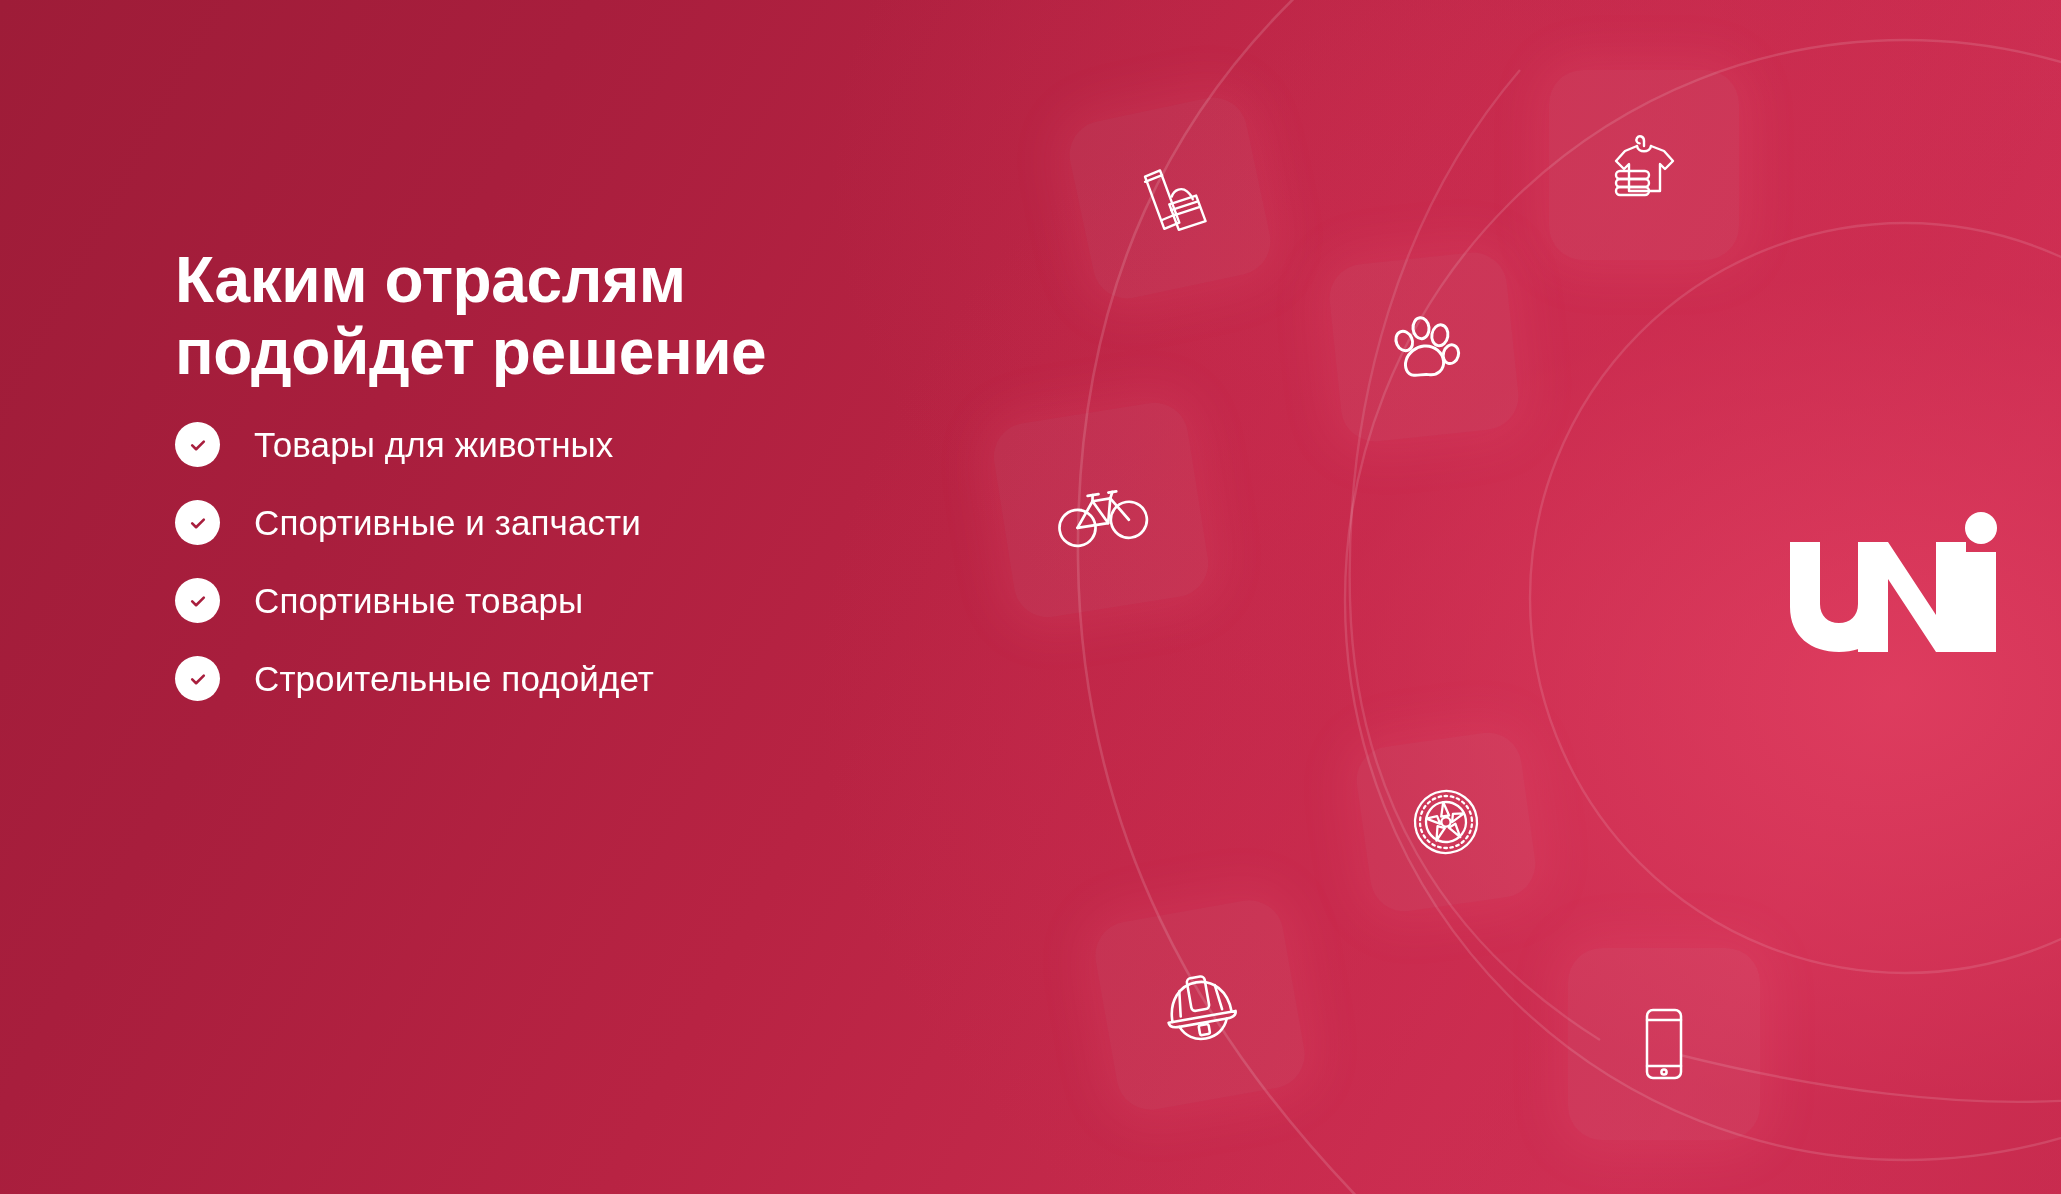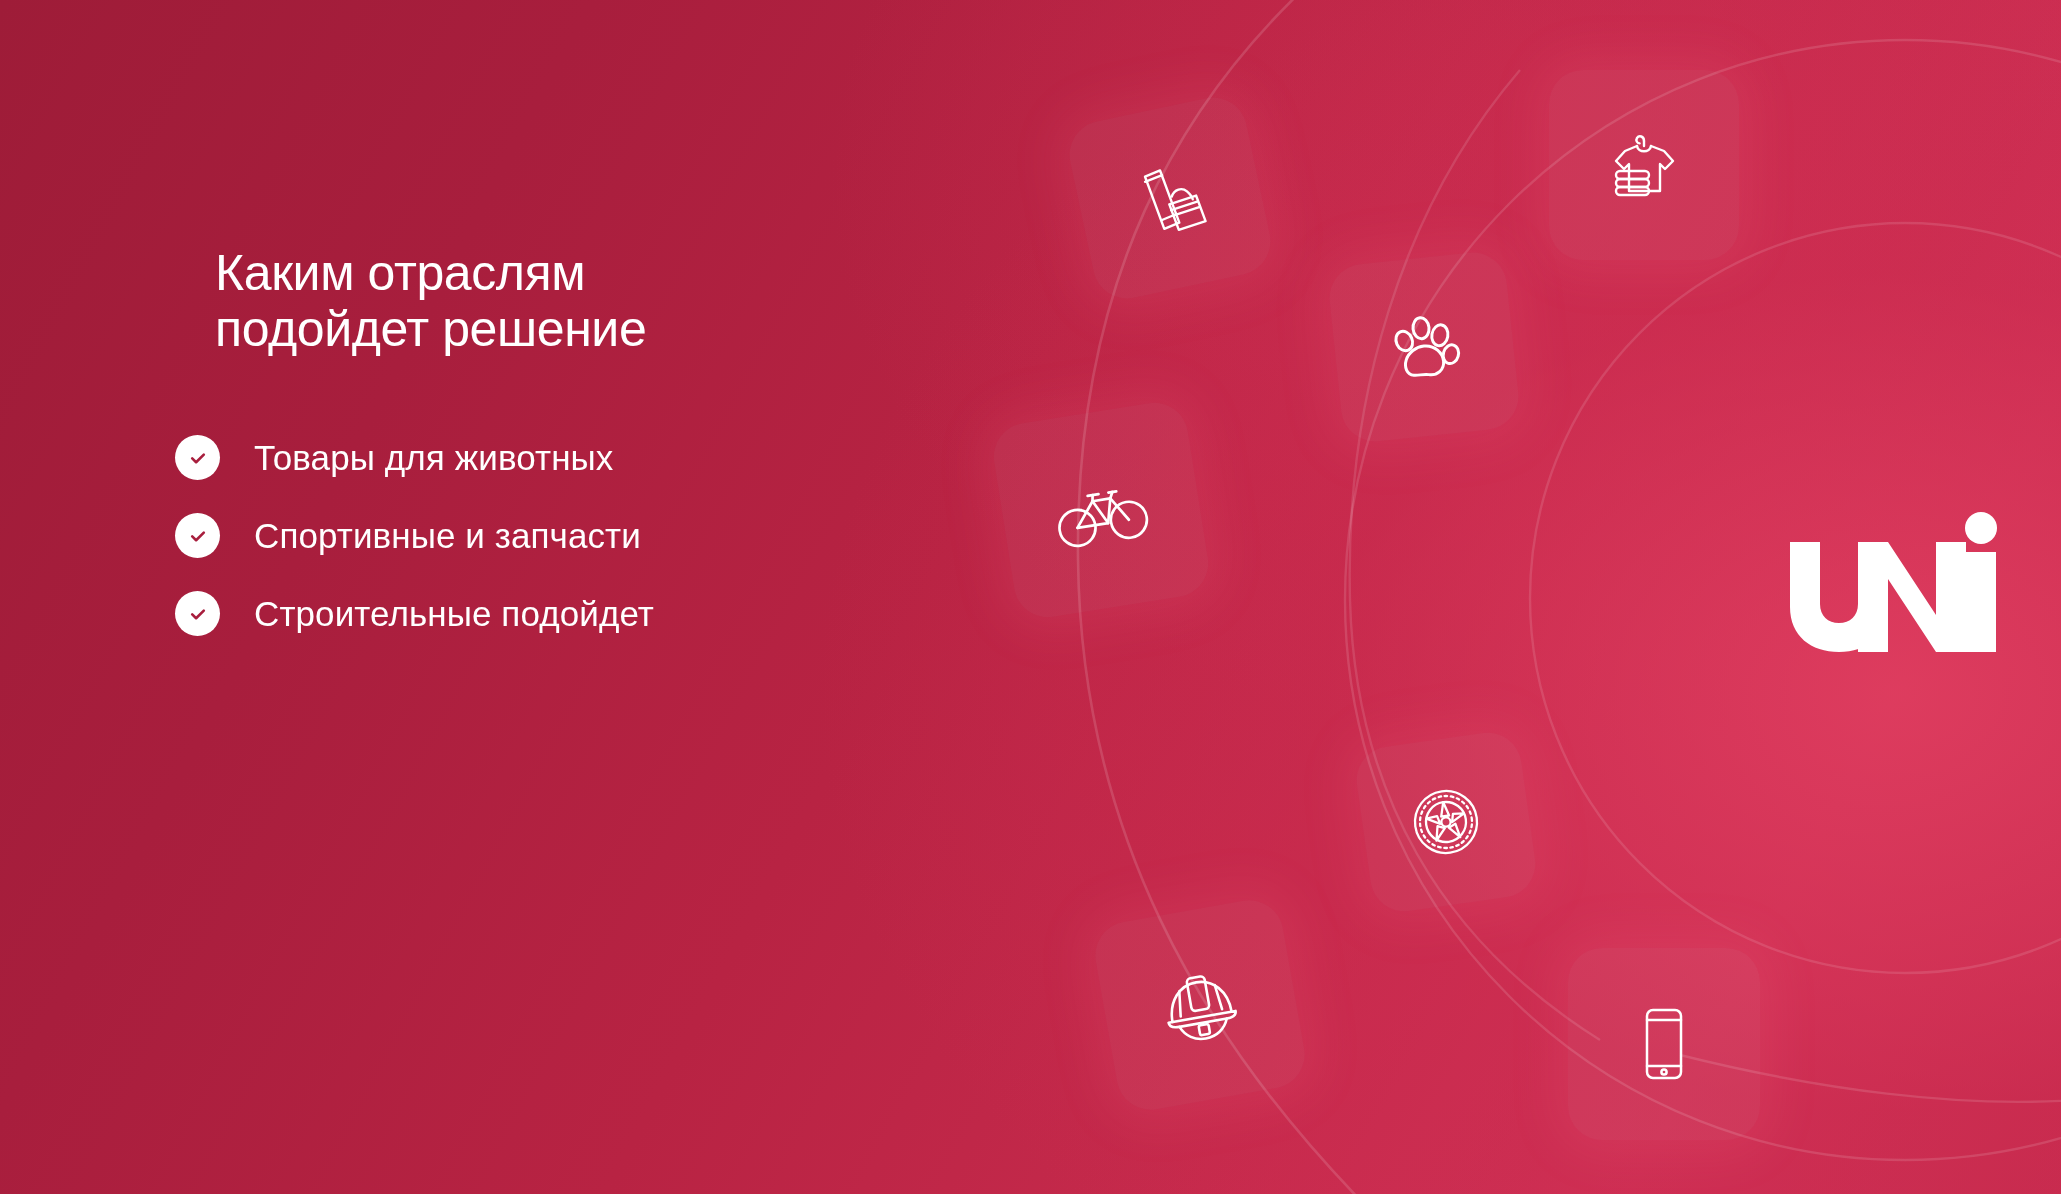--- a/index.html
+++ b/index.html
@@ -22,30 +22,29 @@
   
   #bg-vectors { position:absolute; inset:0; width:100%; height:100%; pointer-events:none; }
 
   
   .left-col {
     position:absolute;
     left:175px; top:245px;
     width:820px;
   }
   .headline {
-    font-size:50px;
+    font-size:64px;
     line-height:1.12;
-    font-weight:400;
+    font-weight:700;
     color:#ffffff;
     letter-spacing:-0.4px;
     white-space:pre-line;
-    margin-left:40px;
   }
   .bullets {
-    margin-top:78px;
+    margin-top:34px;
     display:flex;
     flex-direction:column;
     gap:33px;
     list-style:none;
   }
   .bullet {
     display:flex;
     align-items:center;
     gap:34px;
   }
@@ -129,20 +128,28 @@
 
       <li class="bullet">
         <span class="check-badge">
           <svg width="24" height="24" viewBox="0 0 24 24" fill="none">
             <path d="M6.2 12.4 L10.1 16.2 L17.8 8.6" stroke="#A81E3D" stroke-width="2.6" stroke-linecap="round" stroke-linejoin="round"></path>
           </svg>
         </span>
         <span class="bullet-label">Спортивные и запчасти</span>
       </li>
 
+      <li class="bullet">
+        <span class="check-badge">
+          <svg width="24" height="24" viewBox="0 0 24 24" fill="none">
+            <path d="M6.2 12.4 L10.1 16.2 L17.8 8.6" stroke="#A81E3D" stroke-width="2.6" stroke-linecap="round" stroke-linejoin="round"></path>
+          </svg>
+        </span>
+        <span class="bullet-label">Спортивные товары</span>
+      </li>
 
       <li class="bullet">
         <span class="check-badge">
           <svg width="24" height="24" viewBox="0 0 24 24" fill="none">
             <path d="M6.2 12.4 L10.1 16.2 L17.8 8.6" stroke="#A81E3D" stroke-width="2.6" stroke-linecap="round" stroke-linejoin="round"></path>
           </svg>
         </span>
         <span class="bullet-label">Строительные подойдет</span>
       </li>
 

